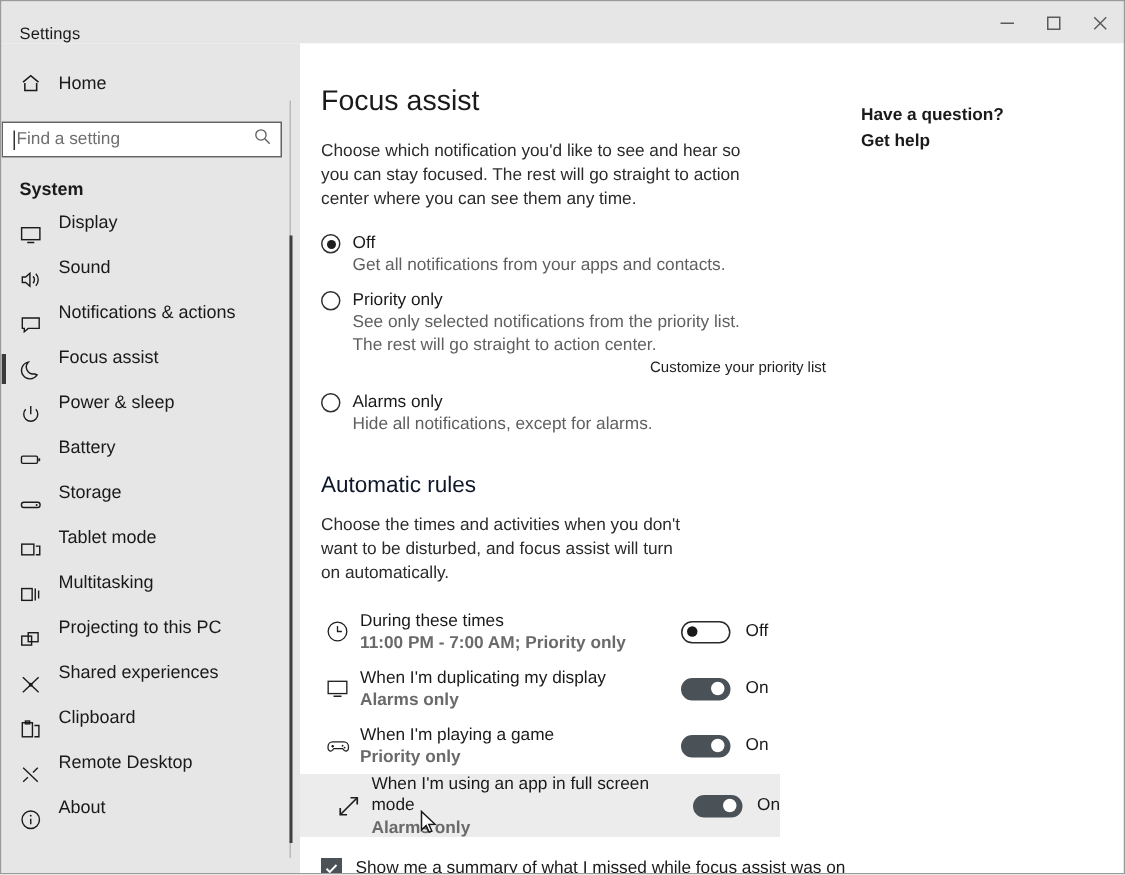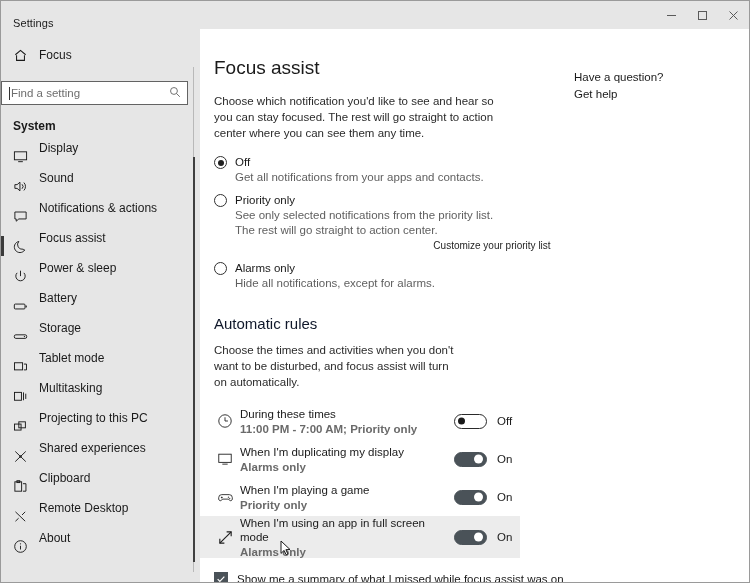--- a/index.html
+++ b/index.html
@@ -222,21 +222,21 @@
   }
 
   .rules { padding: 12px 0 0 0; }
   .rule {
     display: flex;
     align-items: center;
     height: 38px;
     padding-left: 10px;
     position: relative;
   }
-  .rule.hovered { background: #ececec; width: 320px; height: 42px; }
+  .rule.hovered { background: #ececec; width: 320px; height: 42px; justify-content: flex-end; }
   .rule .ico {
     width: 30px; flex: 0 0 30px;
     display: flex; align-items: center; justify-content: center;
     color: #1f1f1f;
   }
   .rule .texts { flex: 0 0 auto; width: 214px; }
   .rule .rt { font-size: 11.5px; color: #1a1a1a; line-height: 14px; }
   .rule .rs { font-size: 11.5px; color: #6a6a6a; line-height: 14px; margin-top: 1px; font-weight: bold; }
 
   .toggle-wrap { display: flex; align-items: center; }
@@ -276,20 +276,21 @@
   }
   .checkbox svg { display: block; }
   .summary-lbl { font-size: 11.5px; color: #1a1a1a; }
 
   
   .help {
     position: absolute;
     left: 374px;
     top: 40px;
     width: 170px;
+    font-weight: bold;
   }
   .help-title { font-size: 11.5px; color: #1a1a1a; line-height: 17px; }
   .help-link { font-size: 11.5px; color: #1a1a1a; line-height: 17px; }
 
   
   .cursor {
     position: absolute;
     left: 80px; top: 24px;
     pointer-events: none;
   }
@@ -325,21 +326,21 @@
 
     <div class="sidebar">
 
       <div class="nav-home">
         <span class="ico">
           <svg width="15" height="15" viewBox="0 0 16 16" fill="none" stroke="currentColor" stroke-width="1.1">
             <path d="M2.5 7.2 8 2.6l5.5 4.6"></path>
             <path d="M3.8 7.8v5.4h8.4V7.8"></path>
           </svg>
         </span>
-        <span class="lbl">Focus</span>
+        <span class="lbl">Home</span>
       </div>
 
       <div class="searchwrap">
         <div class="searchbox">
           <span class="caret"></span>
           <span class="ph">Find a setting</span>
           <span class="sico">
             <svg width="12" height="12" viewBox="0 0 14 14" fill="none" stroke="currentColor" stroke-width="1">
               <circle cx="5.8" cy="5.8" r="4"></circle>
                 <line x1="8.8" y1="8.8" x2="12.6" y2="12.6"></line>

